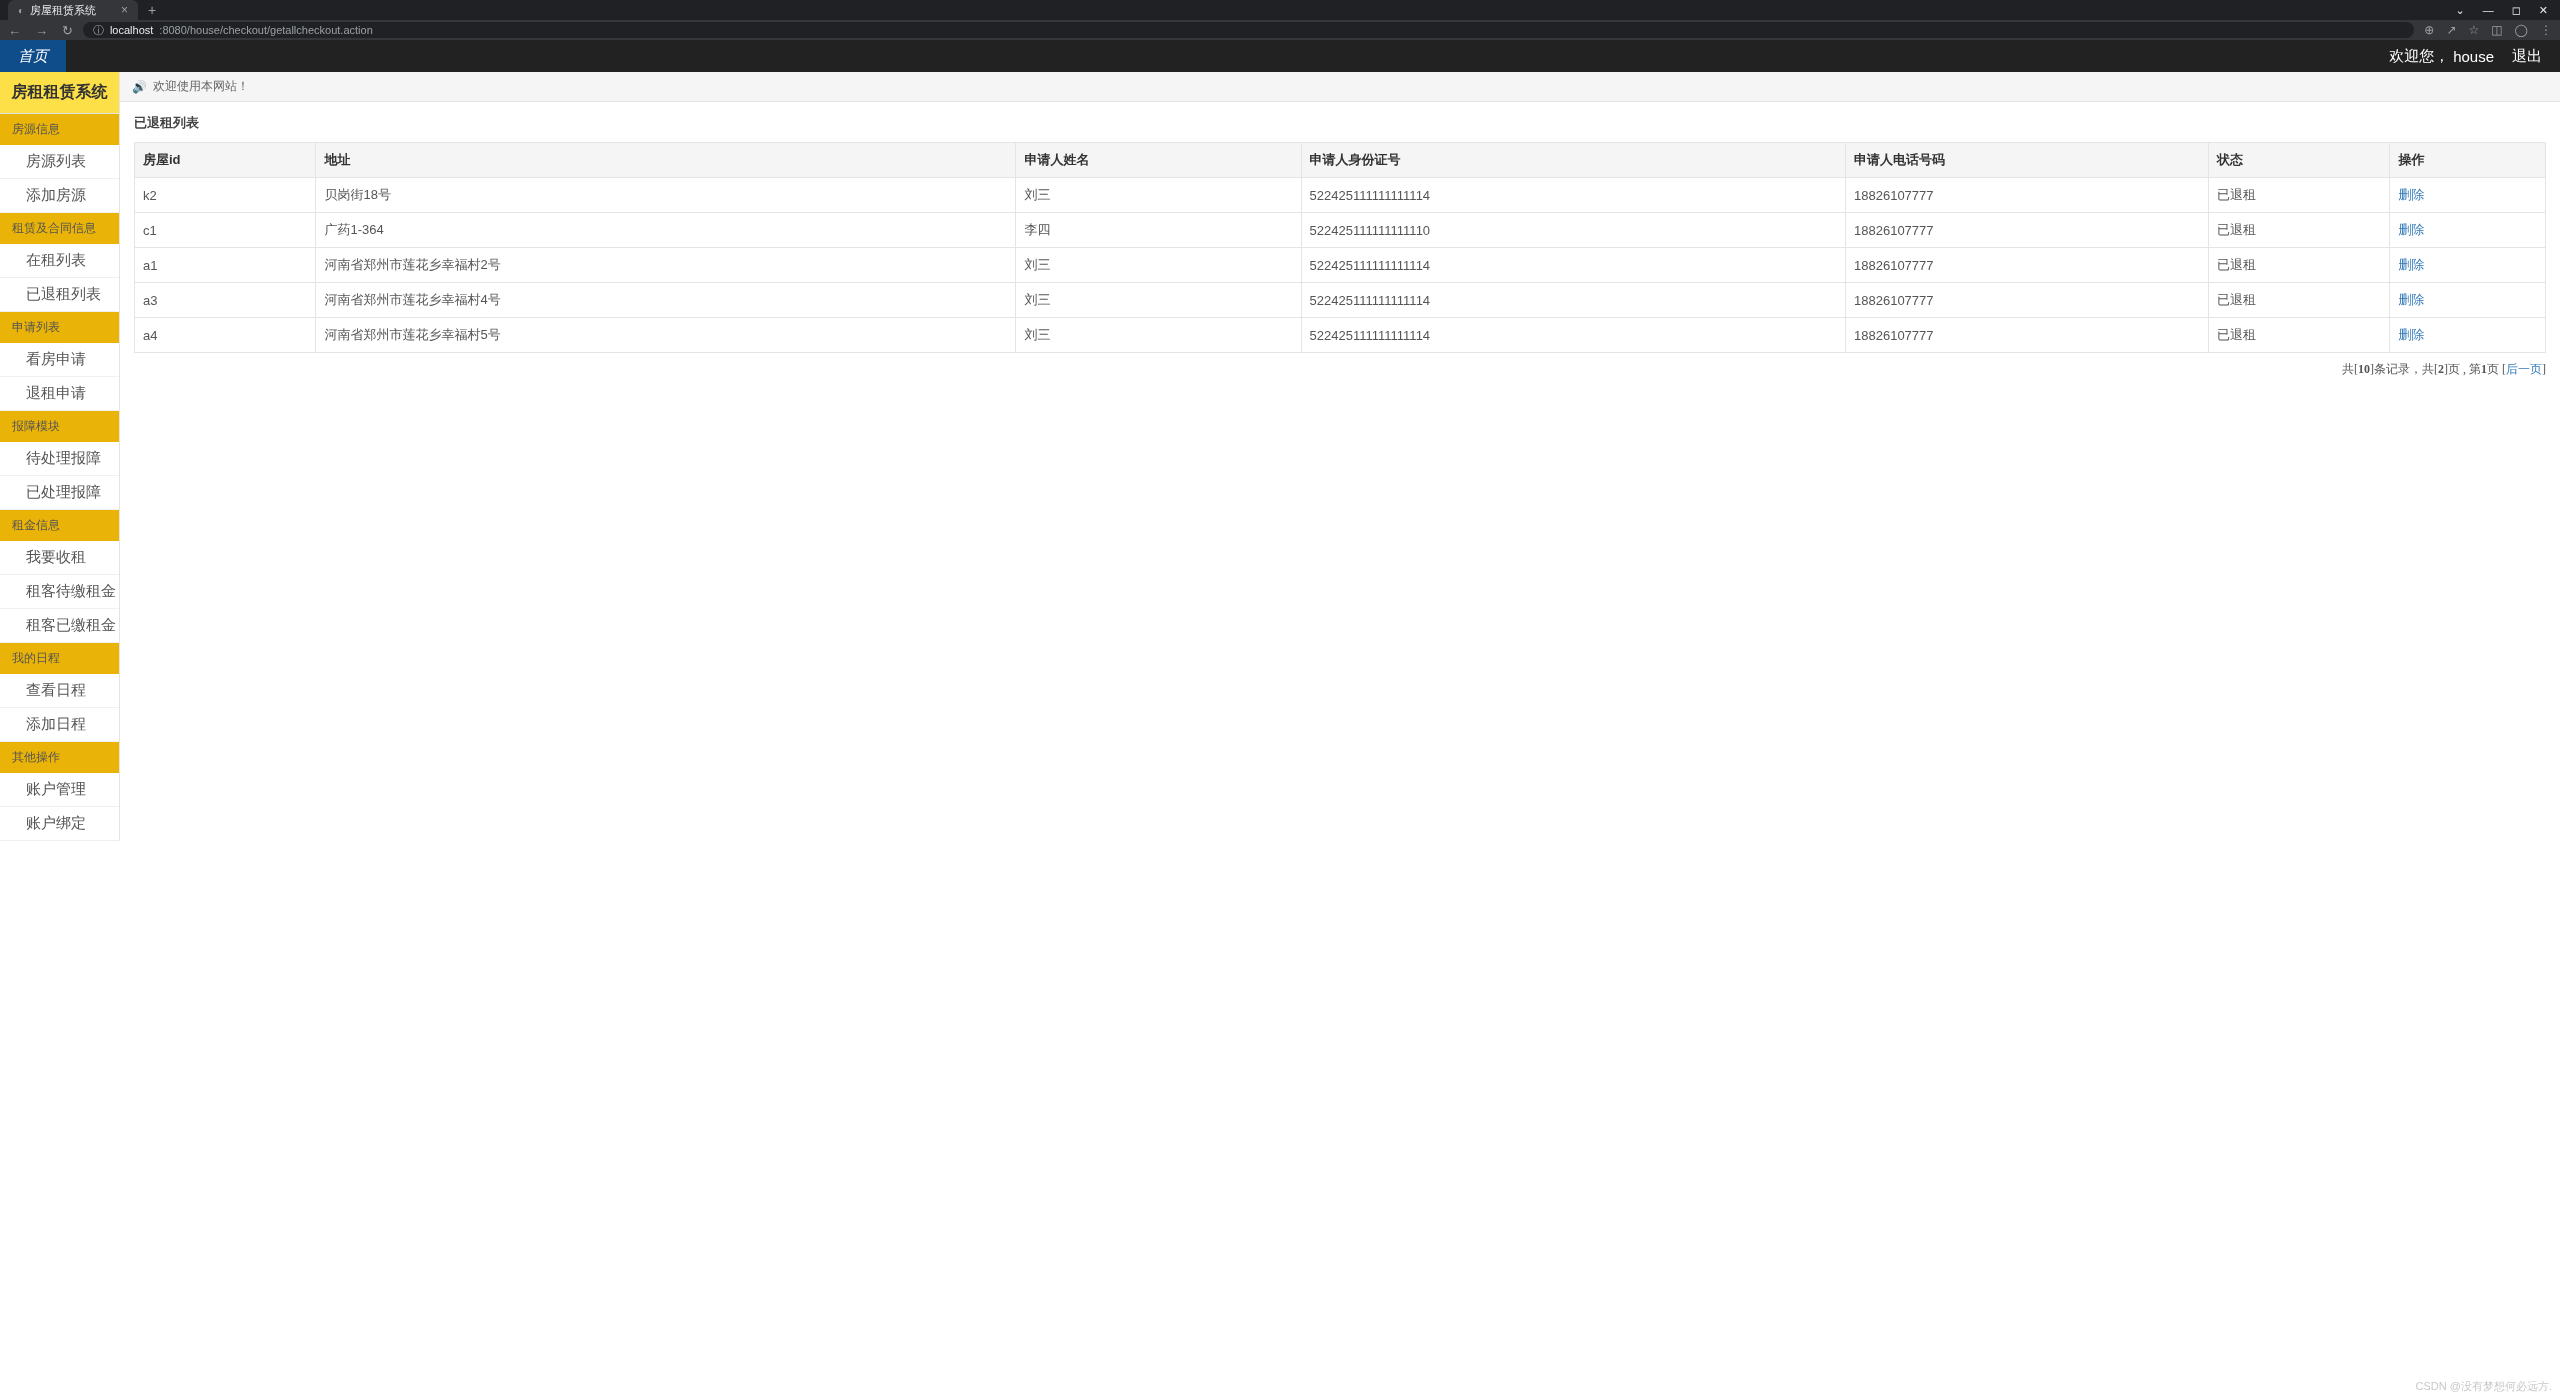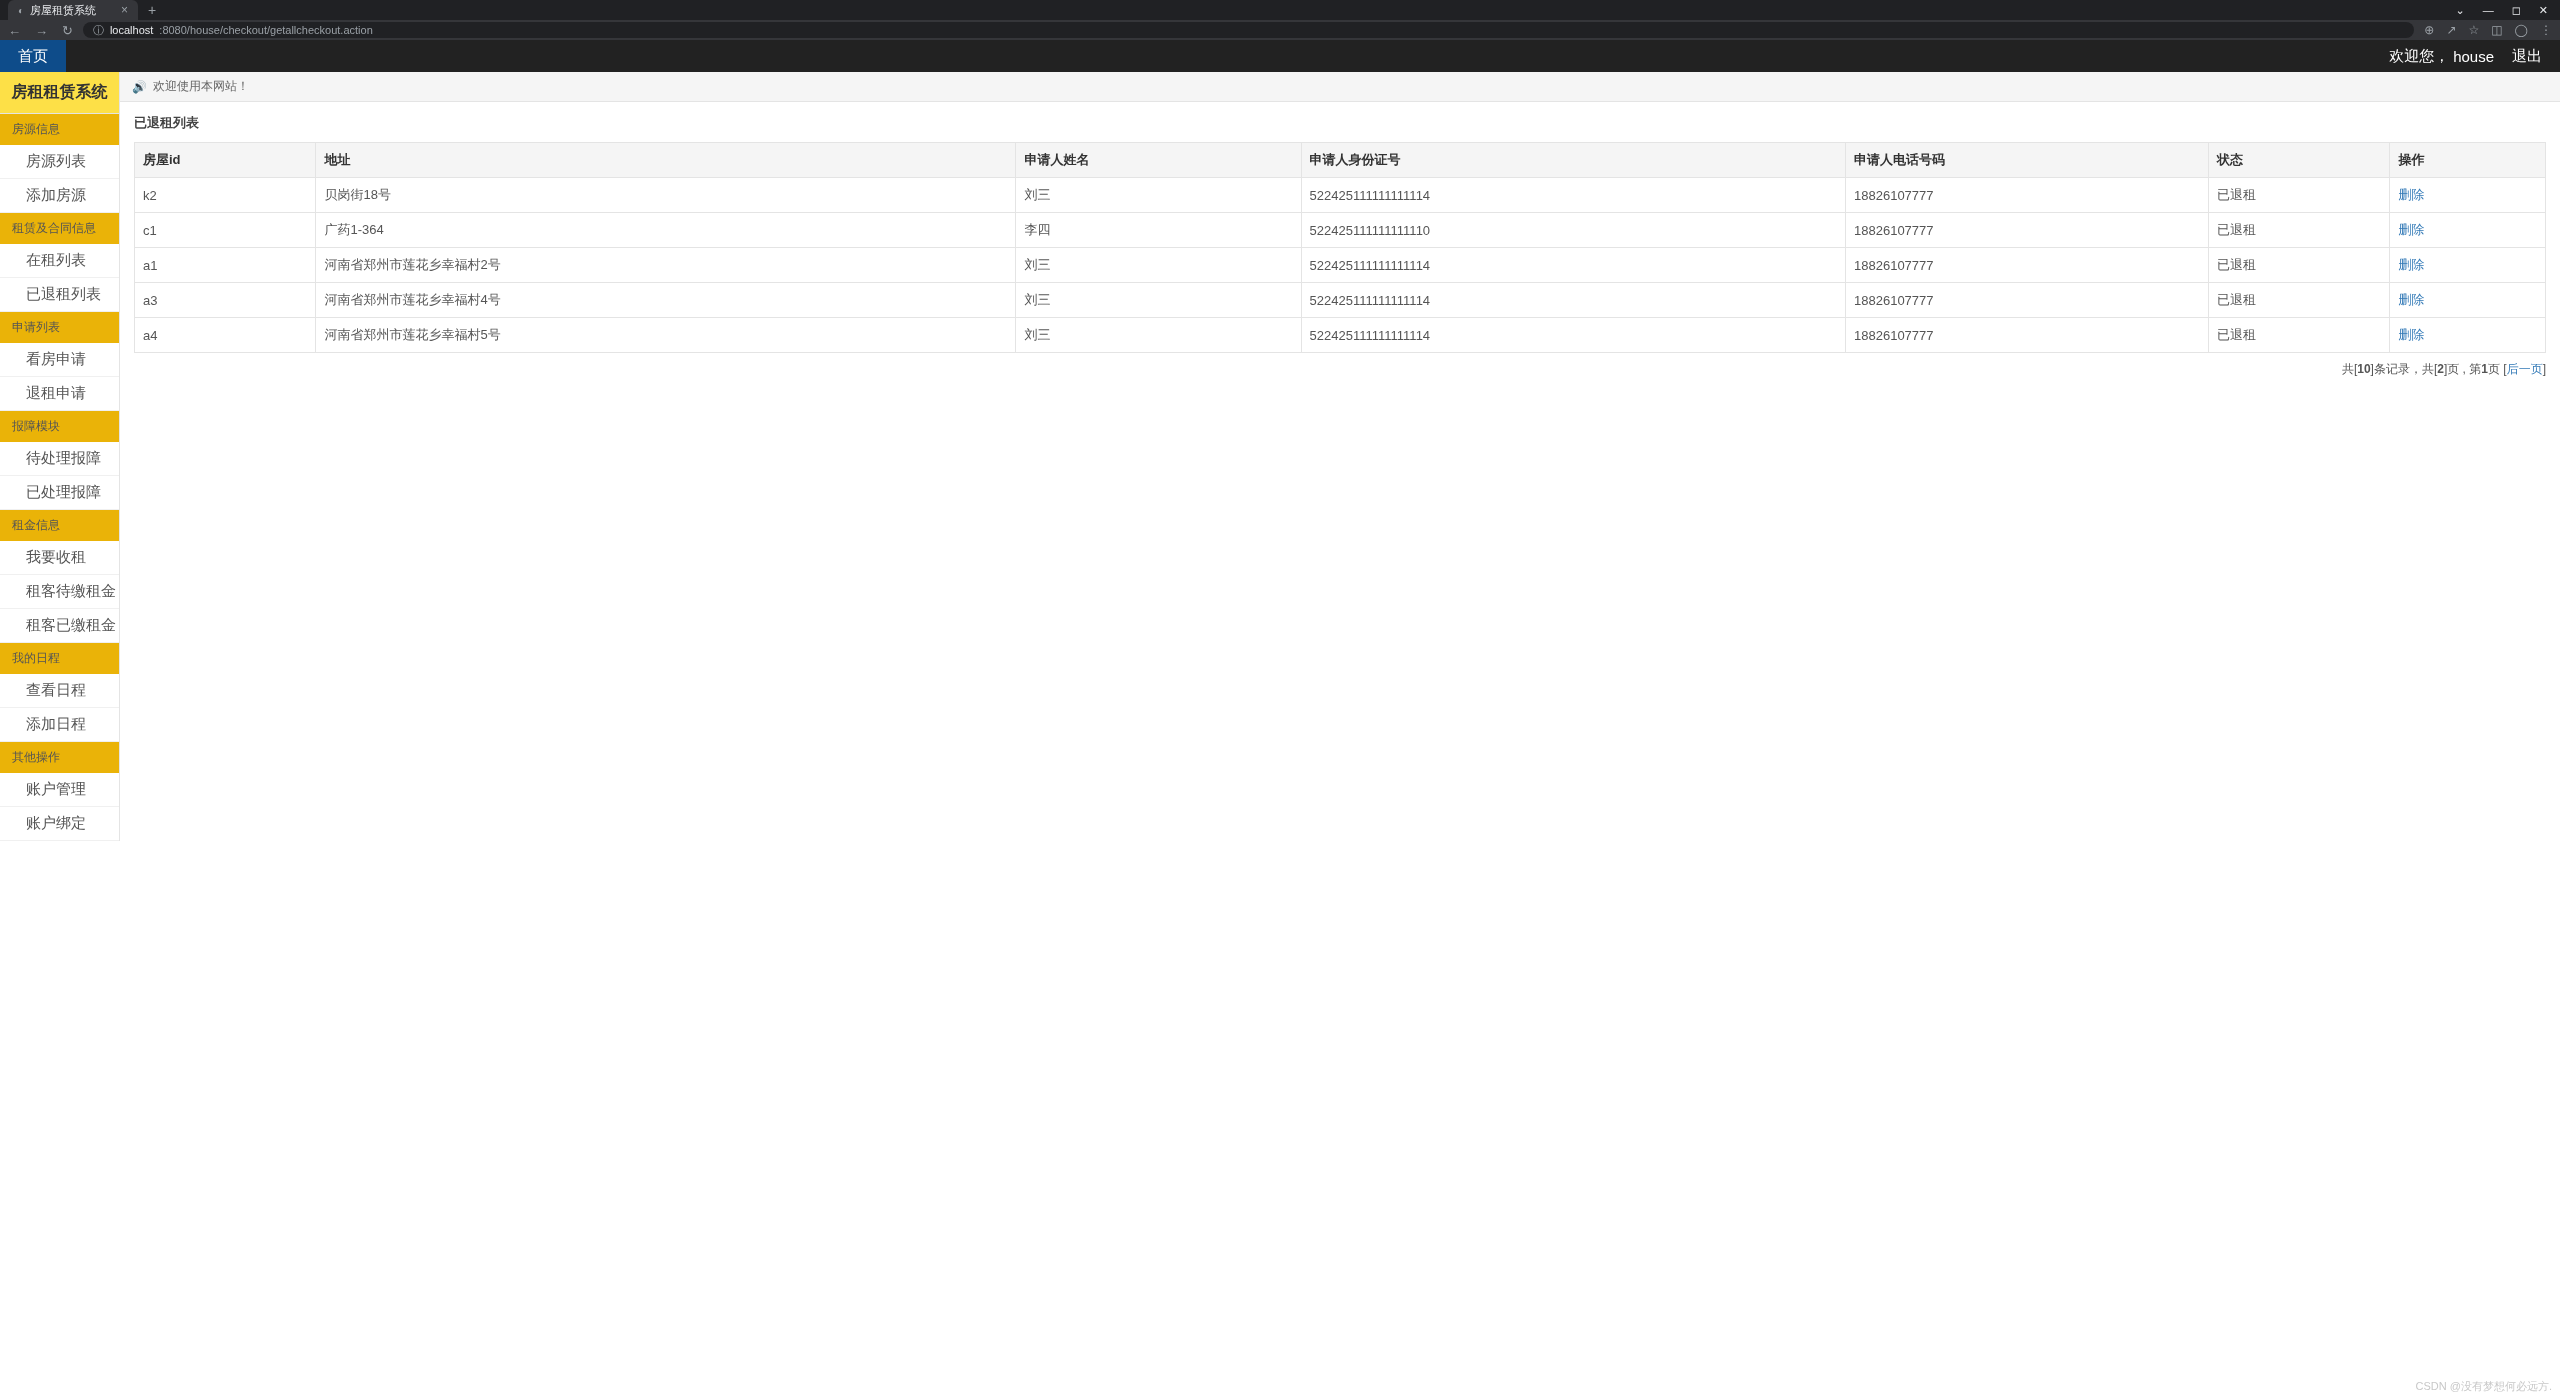--- a/index.html
+++ b/index.html
@@ -13,42 +13,42 @@
   .window-controls span { cursor: pointer; }
   
   .addr-bar { display: flex; align-items: center; height: 20px; background: #35363a; padding: 0 8px; gap: 10px; }
   .nav-icons { display: flex; gap: 14px; color: #9aa0a6; font-size: 13px; align-items: center; }
   .url-box { flex: 1; background: #202124; border-radius: 20px; padding: 2px 10px; color: #9aa0a6; font-size: 11px; display: flex; align-items: center; gap: 6px; height: 16px;}
   .url-box .host { color: #e8eaed; }
   .right-icons { display: flex; gap: 12px; color: #9aa0a6; align-items: center; font-size: 12px;}
   
   
   .navbar { background: #222; color: #fff; height: 32px; display: flex; align-items: stretch; }
-  .navbar-home { background: #0e4c8a; color: #fff; padding: 0 18px; display: flex; align-items: center; font-size: 15px; cursor: pointer; }
+  .navbar-home { background: #0e4c8a; color: #fff; padding: 0 18px; display: flex; align-items: center; font-size: 15px; cursor: pointer; font-style: italic; }
   .navbar-right { margin-left: auto; display: flex; align-items: center; padding-right: 18px; gap: 4px; font-size: 15px; }
   .navbar-right .logout { margin-left: 14px; cursor: pointer; }
   
   
   .layout { display: flex; }
   .sidebar { width: 120px; background: #f5f5f5; min-height: calc(800px - 72px); border-right: 1px solid #e4e4e4; }
   .brand { text-align: center; font-size: 16px; font-weight: bold; padding: 10px 0; background: #fde047; border-bottom: 1px solid #e4e4e4;}
   .menu-group { font-size: 12px; color: #555; padding: 7px 12px; cursor: pointer; background: #eab308;}
   .menu-item { font-size: 15px; color: #555; padding: 7px 0 7px 26px; cursor: pointer; background: #fff; border-bottom: 1px solid #f0f0f0;}
   
   .main { flex: 1; padding: 0; background: #fff; }
   .announce { background: #f5f5f5; border-bottom: 1px solid #e4e4e4; padding: 6px 12px; font-size: 12px; color: #666; display:flex; align-items:center; gap:6px;}
   .content { padding: 12px 14px; }
   .page-title { font-size: 13px; font-weight: bold; margin-bottom: 10px; color: #444;}
   
   table.data { width: 100%; border-collapse: collapse; font-size: 13px; color: #555;}
   table.data th { background: #f5f5f5; text-align: left; font-weight: bold; padding: 8px 8px; border: 1px solid #e4e4e4; color:#333;}
   table.data td { padding: 8px 8px; border: 1px solid #e4e4e4; }
   .link-action { color: #337ab7; cursor: pointer; }
   
-  .pager { text-align: right; font-size: 12px; color: #555; margin-top: 8px; }
+  .pager { text-align: right; font-size: 12px; color: #555; margin-top: 8px; font-family: Liberation Serif, serif; }
   .pager b { font-weight: bold; }
   .pager a { color: #337ab7; cursor: pointer; }
   
   .watermark { position: fixed; right: 8px; bottom: 6px; color: #c8c8c8; font-size: 11px; }
 </style>
 </head>
 <body>
 
 <div class="tab-bar">
   <div class="tab">

